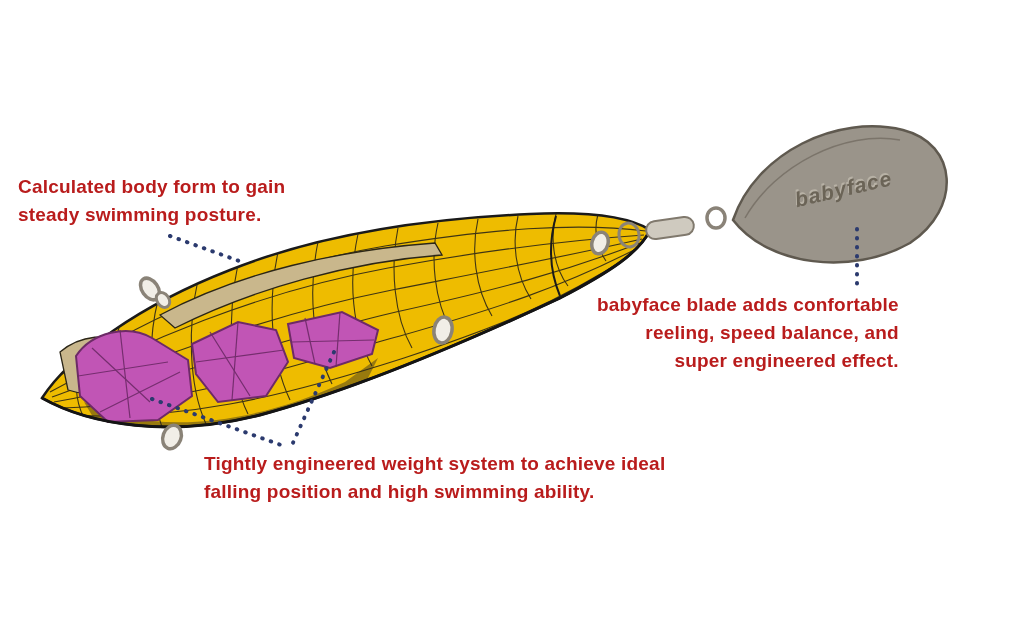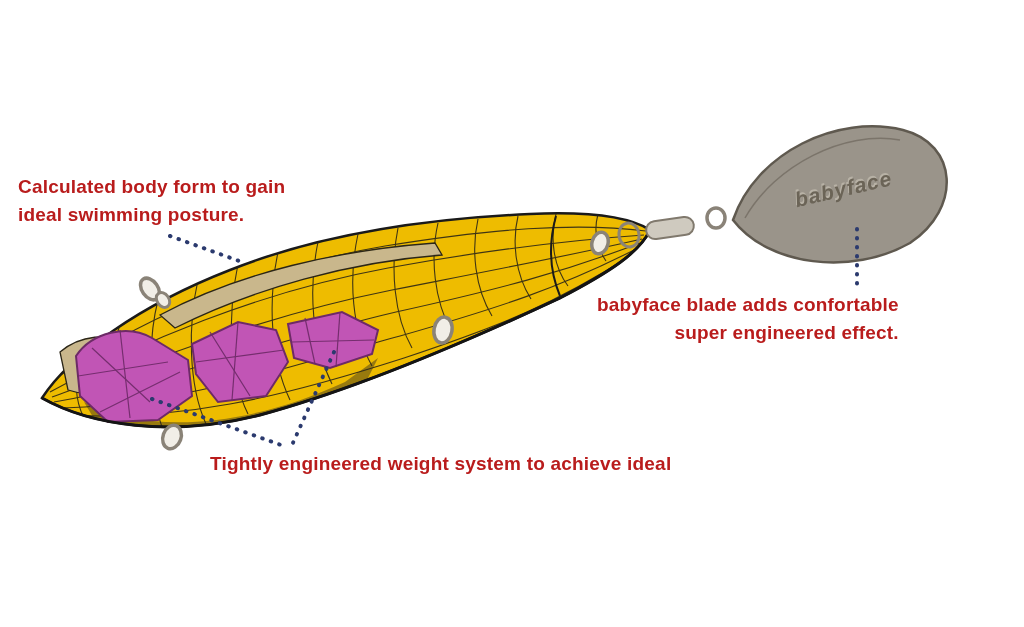--- a/index.html
+++ b/index.html
@@ -20,21 +20,21 @@
     position: absolute;
     color: #b91c1c;
     font-weight: 700;
     font-size: 19px;
     line-height: 28px;
     letter-spacing: 0.2px;
     white-space: nowrap;
   }
   .ann-body-form { left: 18px; top: 173px; }
   .ann-blade     { left: 597px; top: 291px; text-align: right; }
-  .ann-weight    { left: 210px; top: 450px; }
+  .ann-weight    { left: 204px; top: 450px; }
 </style>
 </head>
 <body>
 
 <div class="canvas">
 
   <svg class="diagram-svg" viewBox="0 0 1024 627">
     <defs>
       <clipPath id="bodyClip">
         <path d="M 42 398 C 70 355, 140 305, 230 270 C 330 230, 440 218, 530 214 C 575 212, 625 214, 650 230 C 640 252, 610 272, 560 298 C 470 340, 360 388, 260 415 C 170 438, 90 425, 42 398 Z"></path>
@@ -122,25 +122,27 @@
     <g fill="none" stroke="#2b3a6e" stroke-width="4" stroke-linecap="round" stroke-dasharray="0.5 8.5">
       <path d="M 170 236 L 242 262"></path>
       <path d="M 857 229 L 857 288"></path>
       <path d="M 152 399 L 281 445"></path>
       <path d="M 334 352 L 292 445"></path>
     </g>
   </svg>
 
   <div class="annotation ann-body-form">
     <div>Calculated body form to gain</div>
-    <div>ideal swimming posture.</div>
+    <div>steady swimming posture.</div>
   </div>
 
   <div class="annotation ann-blade">
     <div>babyface blade adds confortable</div>
+    <div>reeling, speed balance, and</div>
     <div>super engineered effect.</div>
   </div>
 
   <div class="annotation ann-weight">
     <div>Tightly engineered weight system to achieve ideal</div>
+    <div>falling position and high swimming ability.</div>
   </div>
 
 </div>
 
 </body></html>

